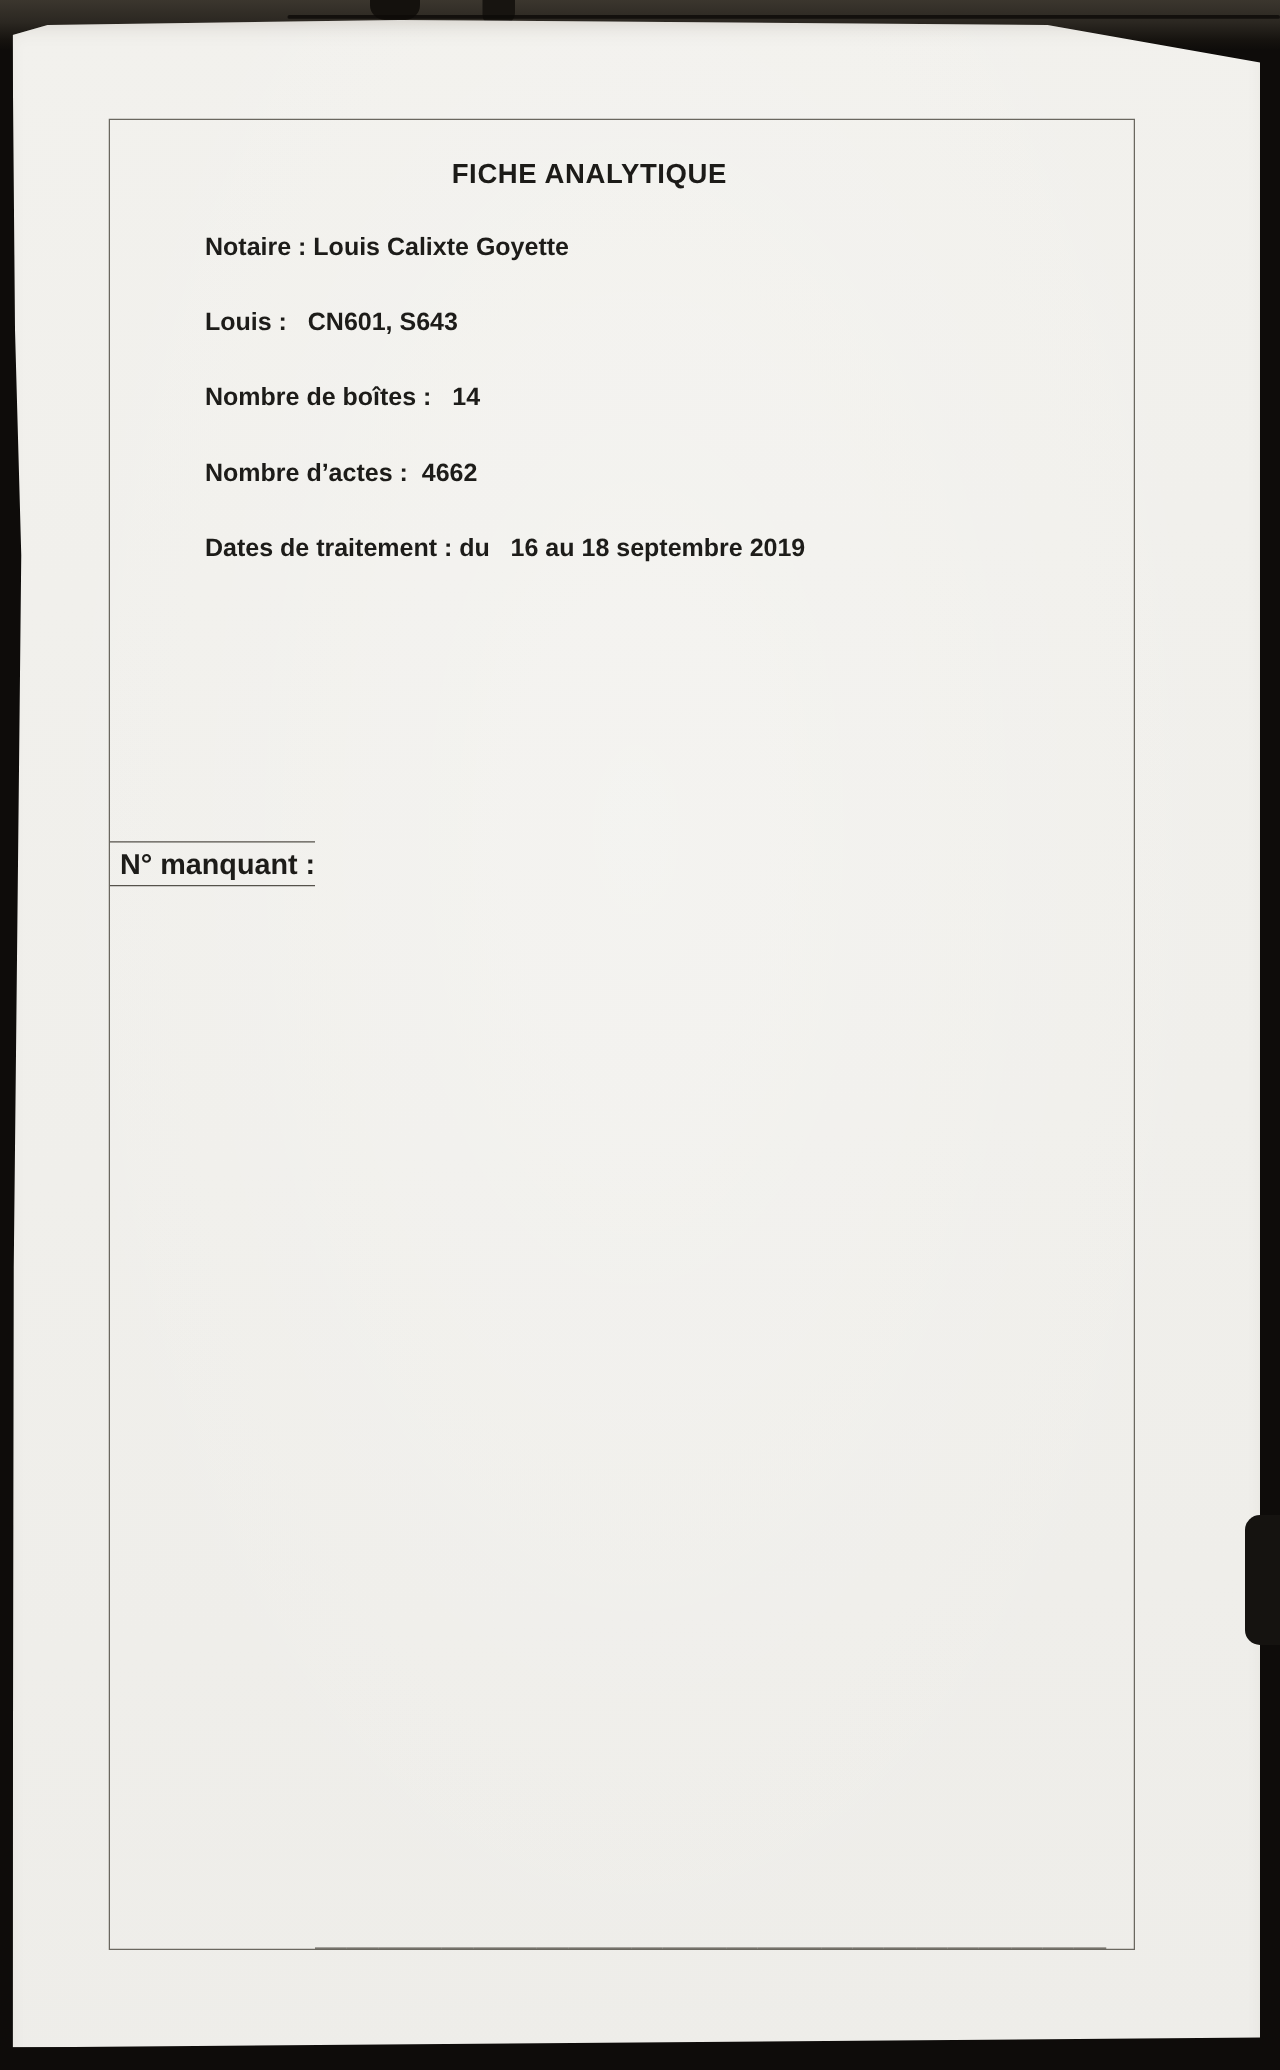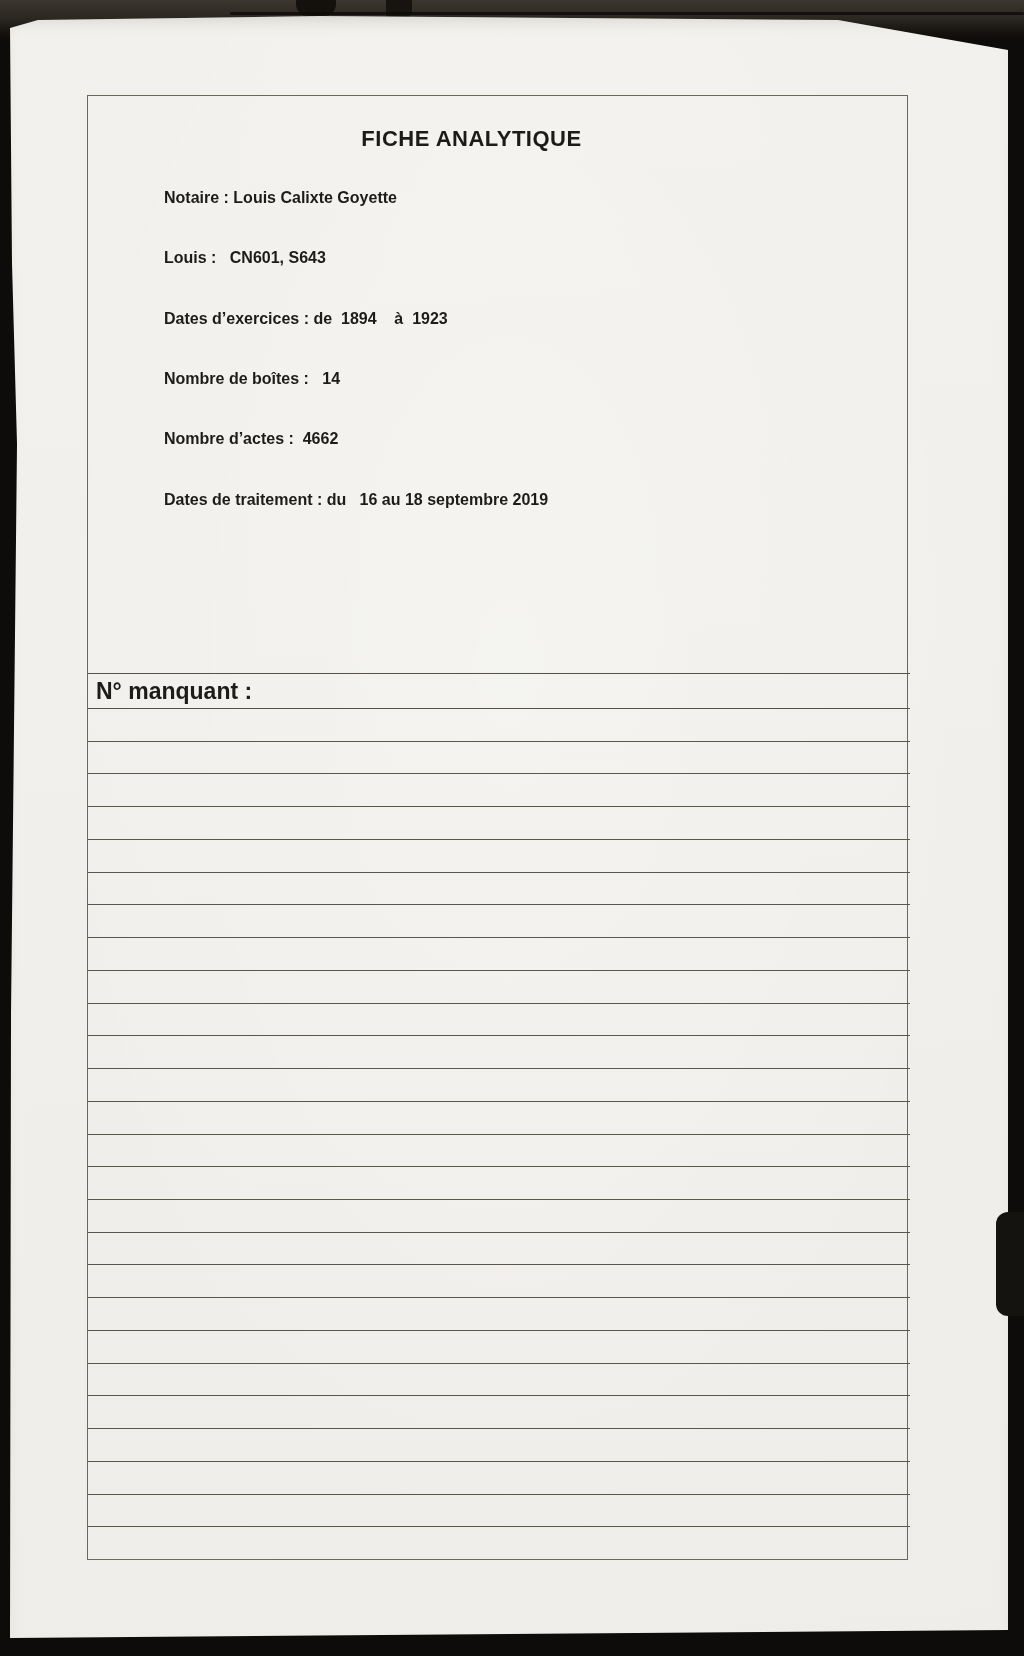--- a/index.html
+++ b/index.html
@@ -48,26 +48,26 @@
   }
   .form-title{
     position:absolute;left:0;top:30px;width:100%;padding-right:52px;
     box-sizing:border-box;text-align:center;
     font-size:22px;font-weight:700;letter-spacing:.5px;color:#1c1b18;
     white-space:pre;
   }
   .fields{position:absolute;left:76px;top:72px;right:10px;}
   .field-row{
     height:60.3px;display:flex;align-items:center;
-    font-size:16px;font-weight:700;color:#1d1c19;white-space:pre;
+    font-size:20px;font-weight:700;color:#1d1c19;white-space:pre;
   }
   
   .ruled{
     position:absolute;left:0;top:577px;right:-3px;bottom:0;
-    display:flex;flex-direction:column;
+    display:flex;flex-direction:row;
   }
   .manquant-row{
     height:36px;box-sizing:border-box;flex:0 0 auto;
     border-top:1px solid #55524b;border-bottom:1px solid #55524b;
     display:flex;align-items:center;padding-left:8px;
     font-size:23px;font-weight:700;color:#1d1c19;white-space:pre;
   }
   .blank-row{flex:1 1 auto;border-bottom:1px solid #5a574f;}
   .blank-row:last-child{border-bottom:none;}
 </style>
@@ -83,21 +83,20 @@
   </div>
 
   <div class="paper">
     <div class="form-box">
 
       <div class="form-title">FICHE ANALYTIQUE</div>
 
       <div class="fields">
           <div class="field-row">Notaire : Louis Calixte Goyette</div>
           <div class="field-row">Louis :   CN601, S643</div>
-          <div class="field-row">Dates d’exercices : de  1894    à  1923</div>
           <div class="field-row">Nombre de boîtes :   14</div>
           <div class="field-row">Nombre d’actes :  4662</div>
           <div class="field-row">Dates de traitement : du   16 au 18 septembre 2019</div>
         </div>
 
       <div class="ruled">
         <div class="manquant-row">
           <span>N° manquant :</span>
         </div>
 

